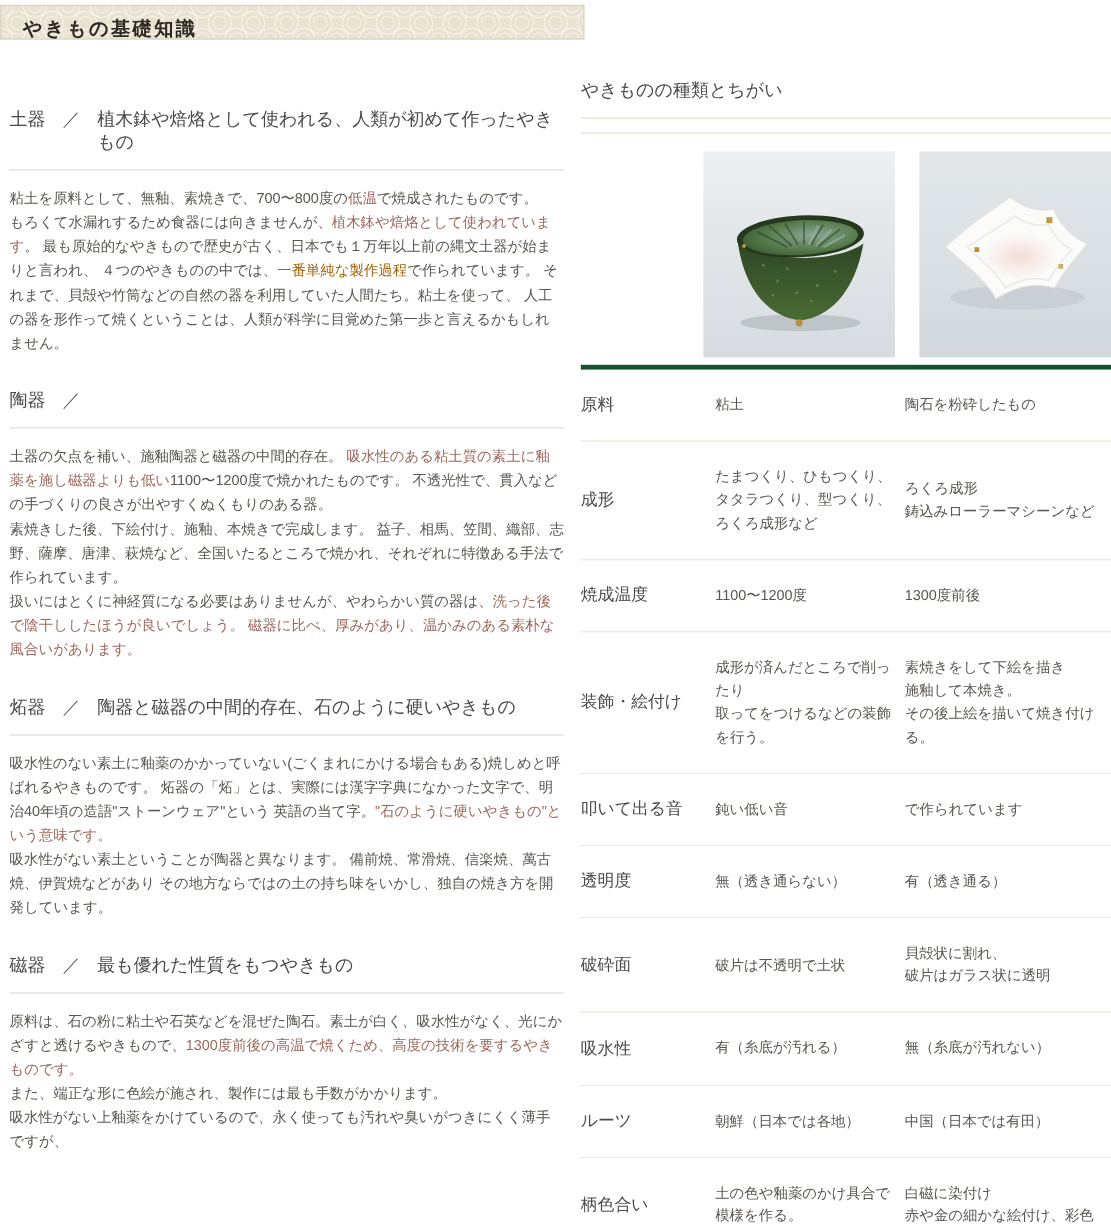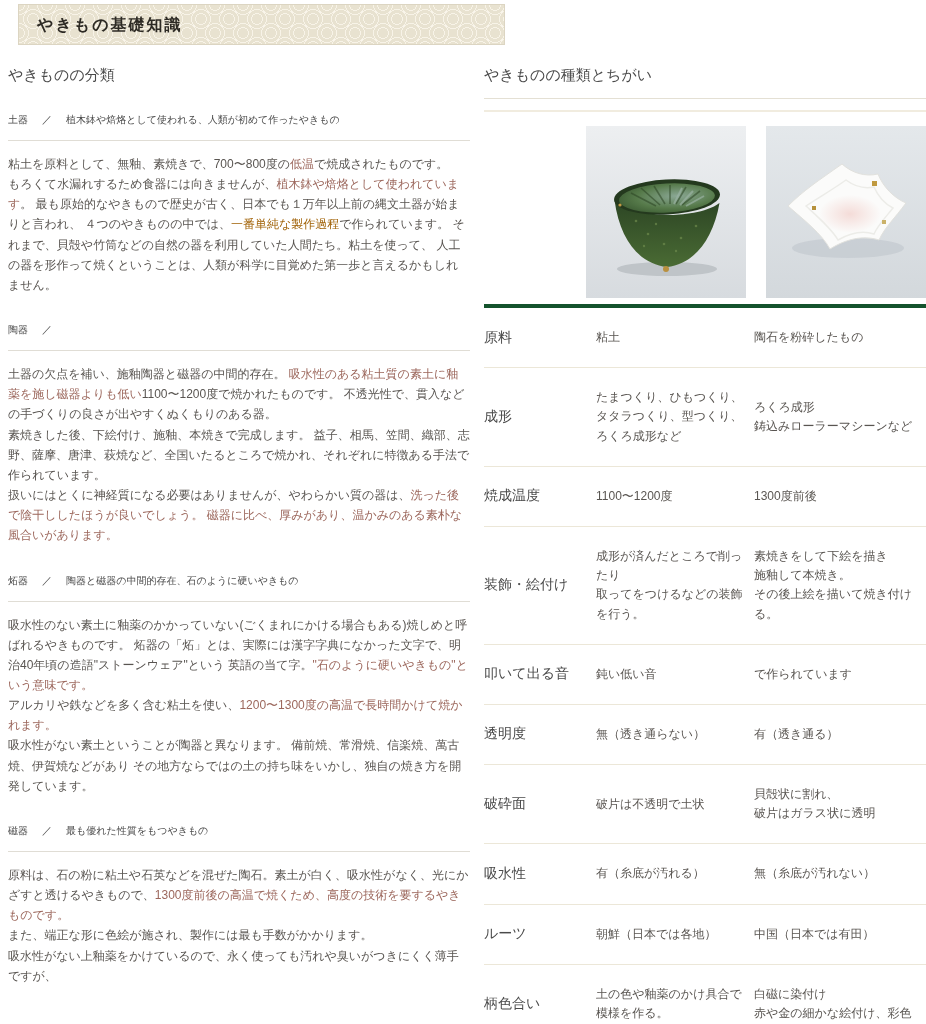--- a/index.html
+++ b/index.html
@@ -8,22 +8,22 @@
     width: 926px; height: 1024px;
     background: #ffffff;
     font-family: "Liberation Sans", "DejaVu Sans", sans-serif;
     color: #555;
     overflow: hidden;
   }
   .page { width: 926px; height: 1024px; position: relative; }
 
   
   .banner {
-    position: absolute; top: 4px; left: 18px;
-    width: 487px; height: 41px;
+    position: absolute; top: 4px; left: 0;
+    width: 487px; height: 29px;
     background-color: #e8e2d0;
     background-image:
       radial-gradient(circle, rgba(250,246,236,0) 5px, rgba(250,246,236,.85) 5px 6px, rgba(250,246,236,0) 6px 9px, rgba(250,246,236,.85) 9px 10px, rgba(250,246,236,0) 10px),
       radial-gradient(circle, rgba(250,246,236,0) 5px, rgba(250,246,236,.85) 5px 6px, rgba(250,246,236,0) 6px 9px, rgba(250,246,236,.85) 9px 10px, rgba(250,246,236,0) 10px);
     background-size: 28px 28px, 28px 28px;
     background-position: 0 0, 14px 14px;
     border: 1px solid #dcd5c2;
   }
   .banner-title {
     font-family: "Liberation Serif", "DejaVu Serif", serif;
@@ -35,21 +35,21 @@
   
   .columns { position: absolute; top: 58px; left: 0; width: 926px; display: flex; }
   .col-left  { width: 478px; padding: 0 8px 0 8px; }
   .col-right { width: 448px; padding-left: 6px; }
 
   .col-heading { font-size: 15px; color: #4a4a4a; margin: 8px 0 0 0; }
 
   
   .section { margin-top: 28px; }
   .section:first-of-type { margin-top: 32px; }
-  .section-head { font-size: 10px; color: #4a4a4a; display: flex; }
+  .section-head { font-size: 15px; color: #4a4a4a; display: flex; }
   .section-term { flex: none; }
   .section-slash { flex: none; margin: 0 14px; }
   .head-rule { border: 0; border-top: 1px solid #e0ddd5; margin: 13px 0 0 0; }
   .section-body { margin-top: 13px; font-size: 12px; line-height: 1.68; color: #595551; }
   .section-body p { margin: 0; }
   .hl { color: #9c675c; }
   .hl-red { color: #a16207; }
 
   
   .rule-gray  { border: 0; border-top: 1px solid #e4e0d4; margin: 13px 0 0 0; }
@@ -74,21 +74,20 @@
 
 <div class="page">
 
   <div class="banner">
     <div class="banner-title">やきもの基礎知識</div>
   </div>
 
   <div class="columns">
 
     <div class="col-left">
-      <div class="col-heading">やきものの分類</div>
 
       <div class="section">
         <div class="section-head">
           <span class="section-term">土器</span>
           <span class="section-slash">／</span>
           <span class="section-subtitle">植木鉢や焙烙として使われる、人類が初めて作ったやきもの</span>
         </div>
         <hr class="head-rule">
         <div class="section-body">
           <p><span>粘土を原料として、無釉、素焼きで、700〜800度の</span><span class="hl">低温</span><span>で焼成されたものです。</span></p>
@@ -111,21 +110,20 @@
 
       <div class="section">
         <div class="section-head">
           <span class="section-term">炻器</span>
           <span class="section-slash">／</span>
           <span class="section-subtitle">陶器と磁器の中間的存在、石のように硬いやきもの</span>
         </div>
         <hr class="head-rule">
         <div class="section-body">
           <p><span>吸水性のない素土に釉薬のかかっていない(ごくまれにかける場合もある)焼しめと呼ばれるやきものです。 炻器の「炻」とは、実際には漢字字典になかった文字で、明治40年頃の造語"ストーンウェア"という 英語の当て字。</span><span class="hl">"石のように硬いやきもの"という意味です。</span></p>
-          <p><span>アルカリや鉄などを多く含む粘土を使い、</span><span class="hl">1200〜1300度の高温で長時間かけて焼かれます。</span></p>
           <p><span>吸水性がない素土ということが陶器と異なります。 備前焼、常滑焼、信楽焼、萬古焼、伊賀焼などがあり その地方ならではの土の持ち味をいかし、独自の焼き方を開発しています。</span></p>
         </div>
       </div>
 
       <div class="section">
         <div class="section-head">
           <span class="section-term">磁器</span>
           <span class="section-slash">／</span>
           <span class="section-subtitle">最も優れた性質をもつやきもの</span>
         </div>

